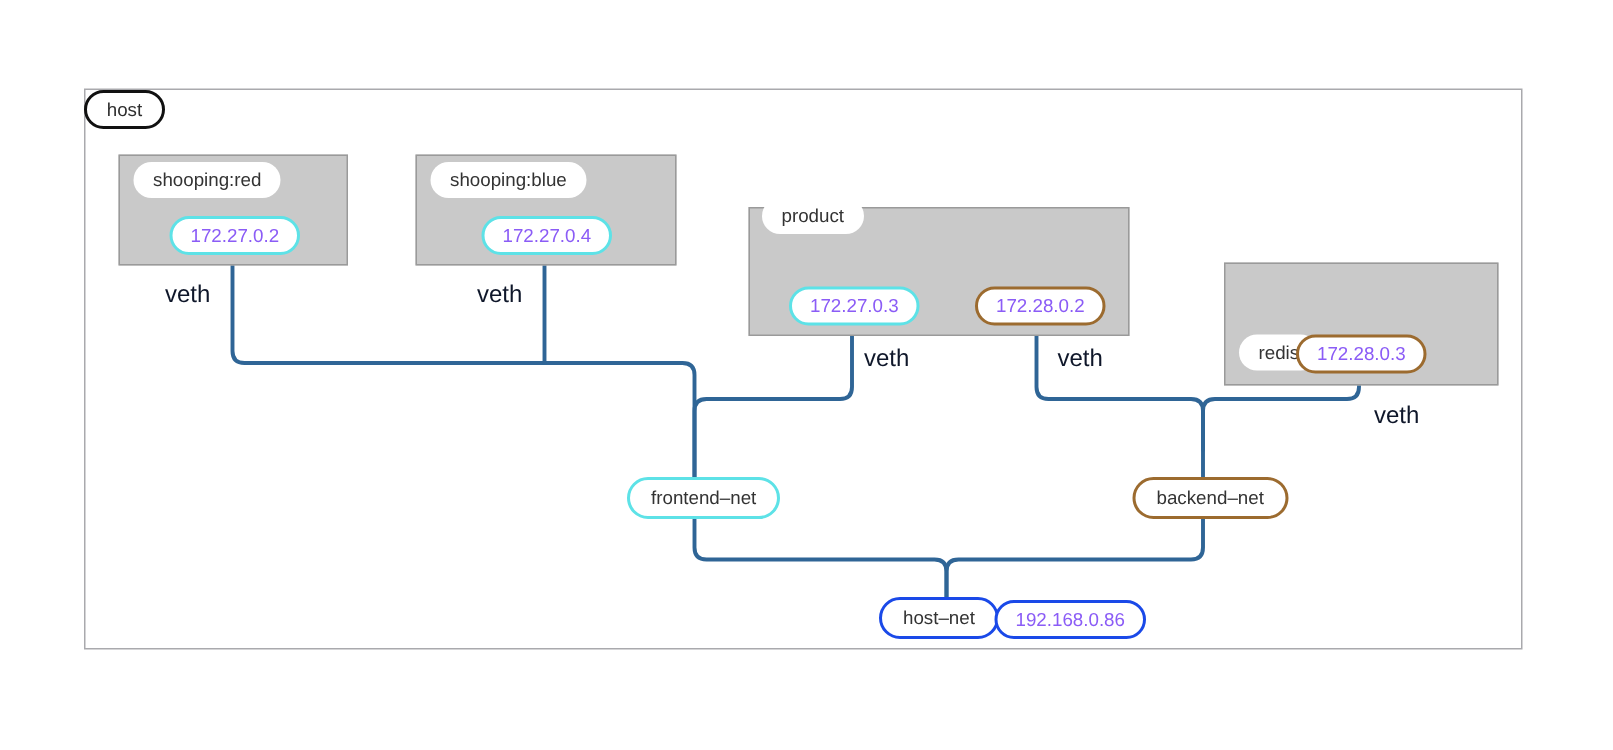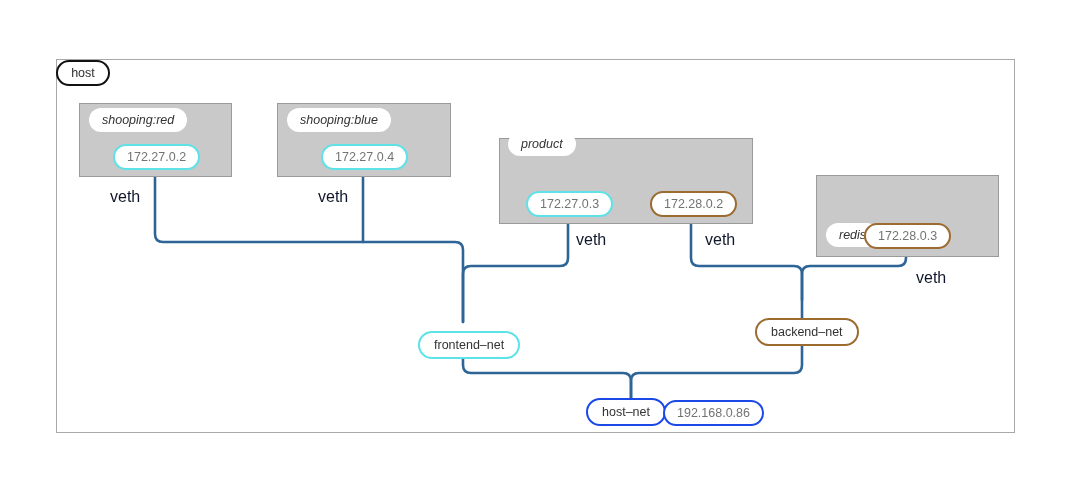--- a/index.html
+++ b/index.html
@@ -69,35 +69,34 @@
     padding: 0 13px;
     border-radius: 12px;
     background: #ffffff;
     display: flex;
     align-items: center;
     justify-content: center;
     font-size: 12.5px;
     color: #333333;
     white-space: nowrap;
     box-sizing: border-box;
-    font-style: italic;
   }
 
   
   .ip-pill {
     position: absolute;
     height: 26px;
     padding: 0 12px;
     border-radius: 13px;
     background: #ffffff;
     display: flex;
     align-items: center;
     justify-content: center;
     font-size: 12.5px;
-    color: #737373;
+    color: #8b5cf6;
     white-space: nowrap;
     box-sizing: border-box;
     border: 2.4px solid #5de2e7;
   }
   .ip-pill.cyan  { border-color: #5de2e7; }
   .ip-pill.brown { border-color: #9c6b2f; }
   .ip-pill.blue  { border-color: #1a49e8; }
 
   
   .net-pill {
@@ -169,18 +168,18 @@
   <div class="ns-box" style="left:816px; top:175px; width:183px; height:82px;"></div>
   <div class="ns-label" style="left:826px; top:179px;margin-top:44px;">redis</div>
   <div class="ip-pill brown" style="left:864px; top:223px;">172.28.0.3</div>
 
   <div class="veth-label" style="left:110px; top:188px;">veth</div>
   <div class="veth-label" style="left:318px; top:188px;">veth</div>
   <div class="veth-label" style="left:576px; top:231px;">veth</div>
   <div class="veth-label" style="left:705px; top:231px;">veth</div>
   <div class="veth-label" style="left:916px; top:269px;">veth</div>
 
-  <div class="net-pill cyan" style="left:418px; top:331px;text-align:center;">frontend–net</div>
+  <div class="net-pill cyan" style="left:418px; top:318px;text-align:center;">frontend–net</div>
   <div class="net-pill brown" style="left:755px; top:318px;">backend–net</div>
   <div class="net-pill blue" style="left:586px; top:398px;">host–net</div>
   <div class="ip-pill blue" style="left:663px; top:400px;">192.168.0.86</div>
 
 </div>
 
 </body></html>

